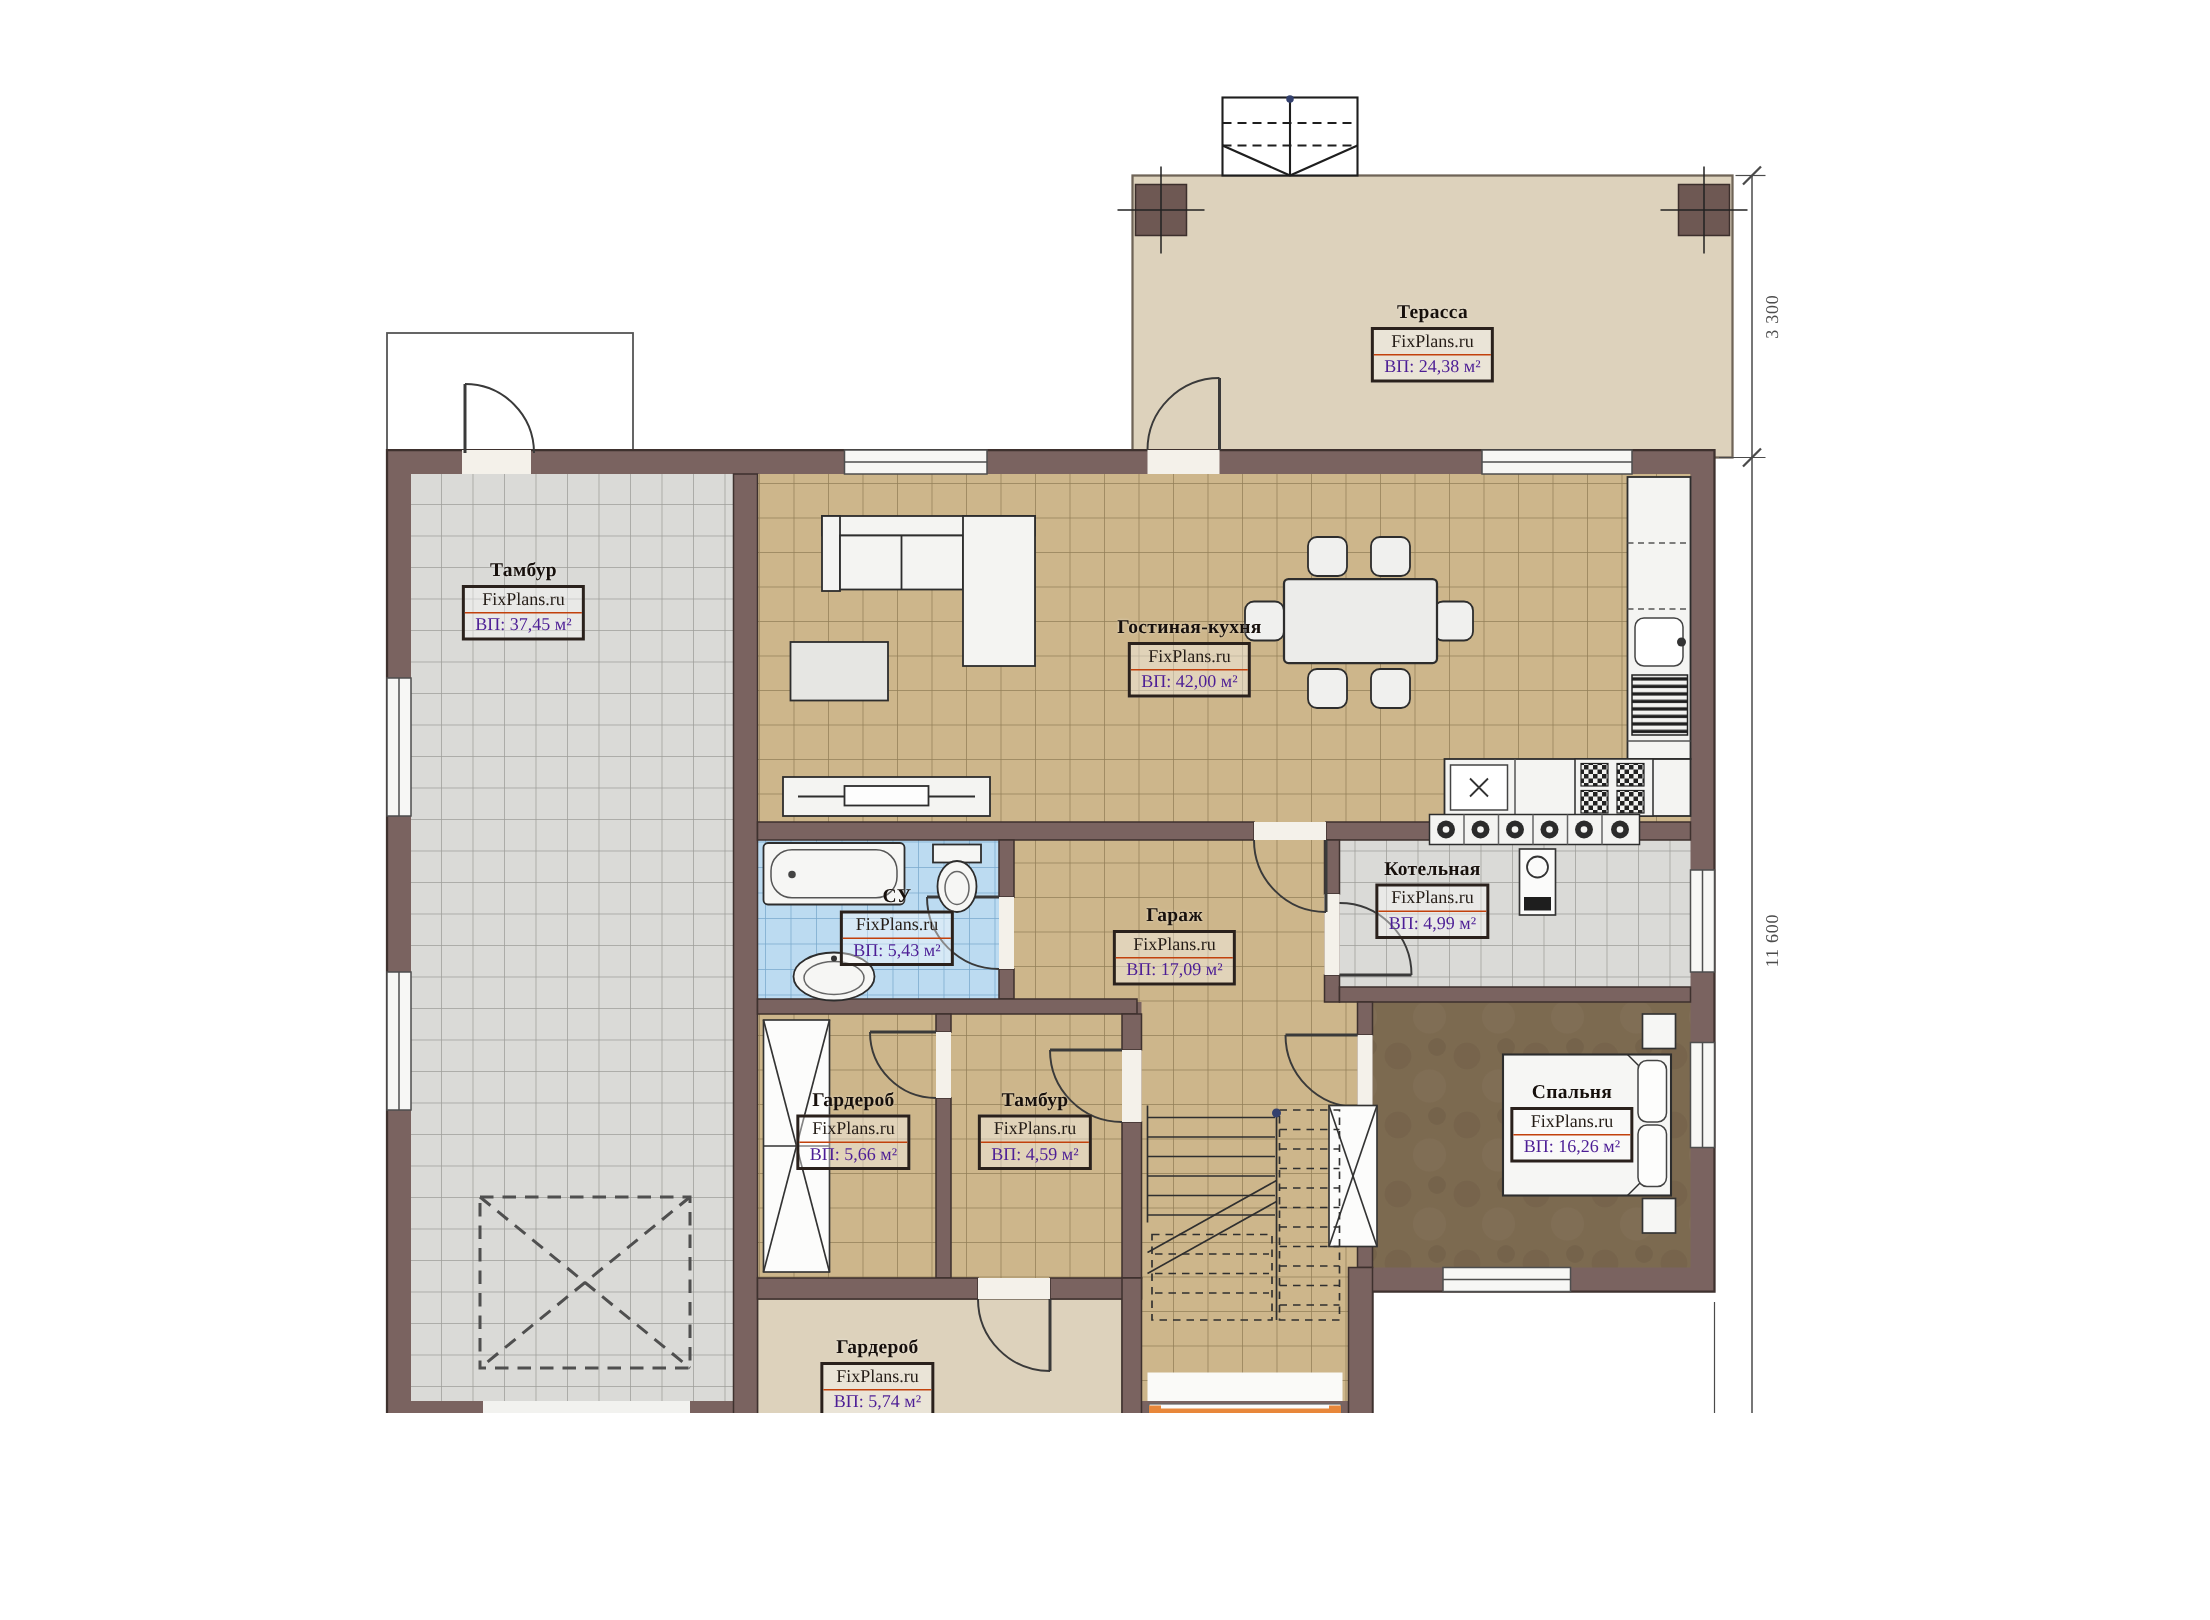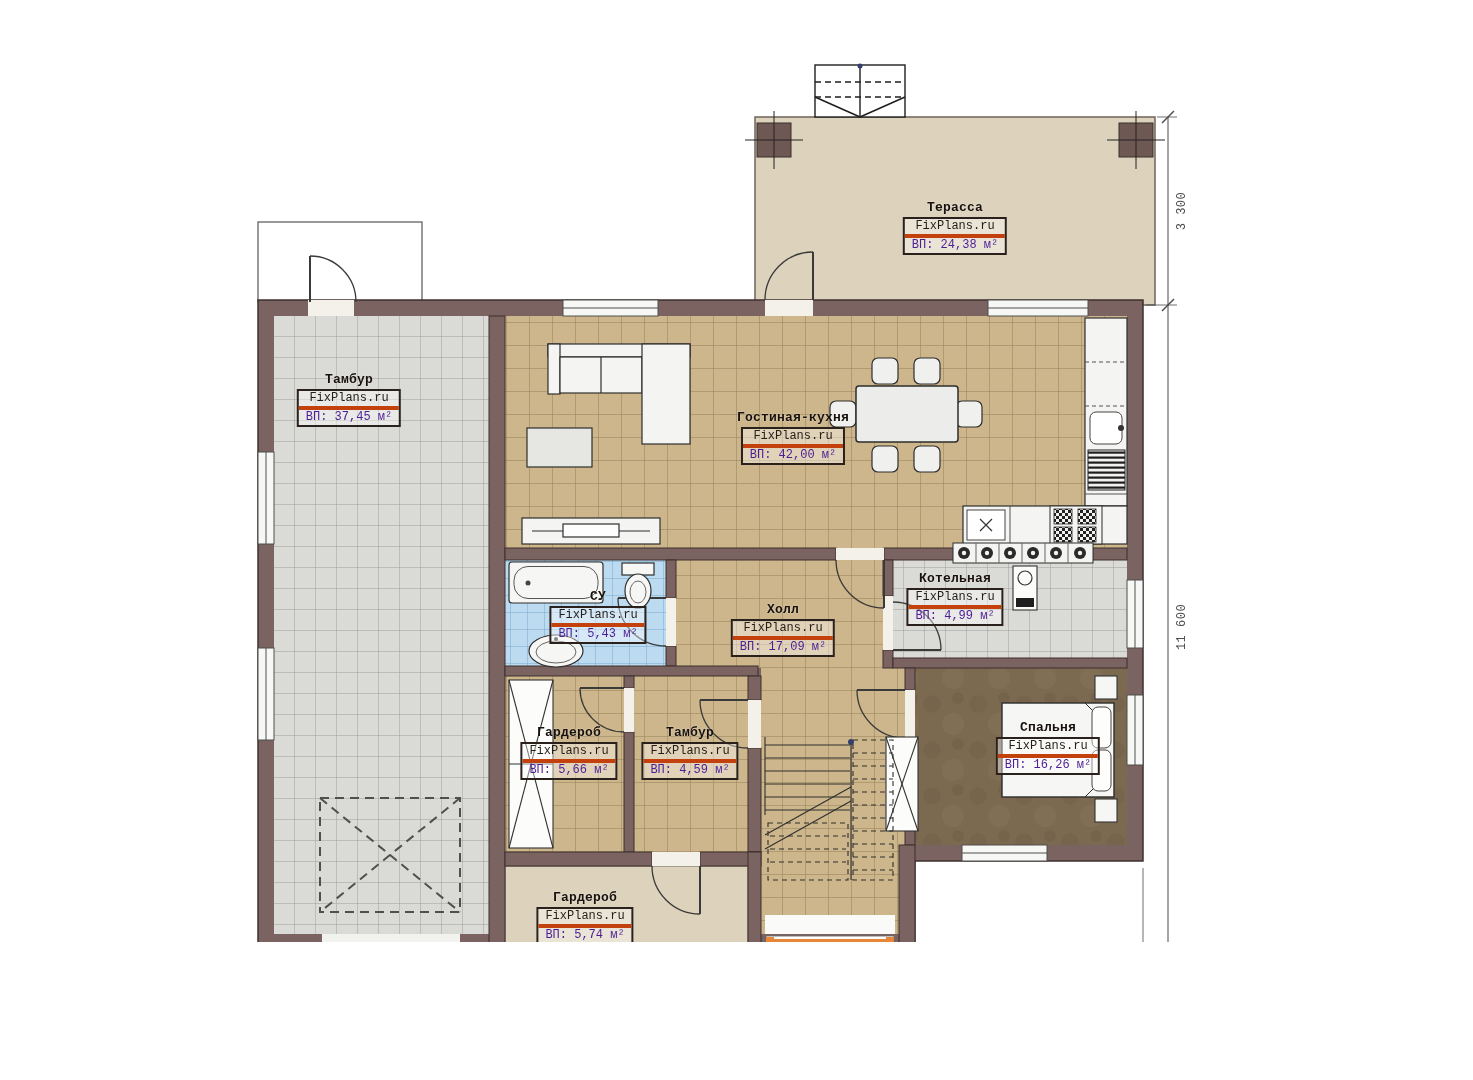--- a/index.html
+++ b/index.html
@@ -1,23 +1,23 @@
 <!DOCTYPE html>
 <html><head>
 <meta charset="utf-8">
 <style>
   html,body{margin:0;padding:0;background:#ffffff;}
   .stage{position:relative;width:1473px;height:942px;background:#ffffff;overflow:hidden;
-         font-family:Liberation Mono, monospace;}
+         font-family:Liberation Serif, serif;}
   .stage svg{position:absolute;left:0;top:0;}
   .room-label{position:absolute;transform:translateX(-50%);text-align:center;z-index:5;}
   .rl-name{font-size:13px;font-weight:bold;color:#17100c;letter-spacing:.2px;white-space:nowrap;
            text-shadow:0 0 2px rgba(255,255,255,.55);}
   .rl-box{display:inline-block;border:2px solid #2a211c;background:rgba(255,255,255,.40);margin-top:2px;}
-  .rl-wm{font-size:12px;color:#241c16;padding:0 7px 1px;border-bottom:4px solid #c2410c;white-space:nowrap;}
+  .rl-wm{font-size:12px;color:#241c16;padding:0 7px 1px;border-bottom:1px solid #c2410c;white-space:nowrap;}
   .rl-area{font-size:12px;color:#4c1d95;padding:0 7px 1px;white-space:nowrap;}
   .dim{position:absolute;font-size:12px;color:#4c4c4c;white-space:nowrap;z-index:4;letter-spacing:.5px;}
   .dim-v{transform:translate(-50%,-50%) rotate(-90deg);}
   .dim-h{transform:translate(-50%,-100%);}
 </style>
 </head>
 <body>
 
 <div class="stage">
 
@@ -372,21 +372,21 @@
   <div class="rl-name">Гостиная-кухня</div>
   <div class="rl-box"><div class="rl-wm">FixPlans.ru</div>
   <div class="rl-area">ВП: 42,00 м²</div></div>
 </div>
 <div class="room-label" style="left:598px;top:589px">
   <div class="rl-name">СУ</div>
   <div class="rl-box"><div class="rl-wm">FixPlans.ru</div>
   <div class="rl-area">ВП: 5,43 м²</div></div>
 </div>
 <div class="room-label" style="left:783px;top:602px">
-  <div class="rl-name">Холл</div>
+  <div class="rl-name">Гараж</div>
   <div class="rl-box"><div class="rl-wm">FixPlans.ru</div>
   <div class="rl-area">ВП: 17,09 м²</div></div>
 </div>
 <div class="room-label" style="left:955px;top:571px">
   <div class="rl-name">Котельная</div>
   <div class="rl-box"><div class="rl-wm">FixPlans.ru</div>
   <div class="rl-area">ВП: 4,99 м²</div></div>
 </div>
 <div class="room-label" style="left:569px;top:725px">
   <div class="rl-name">Гардероб</div>

